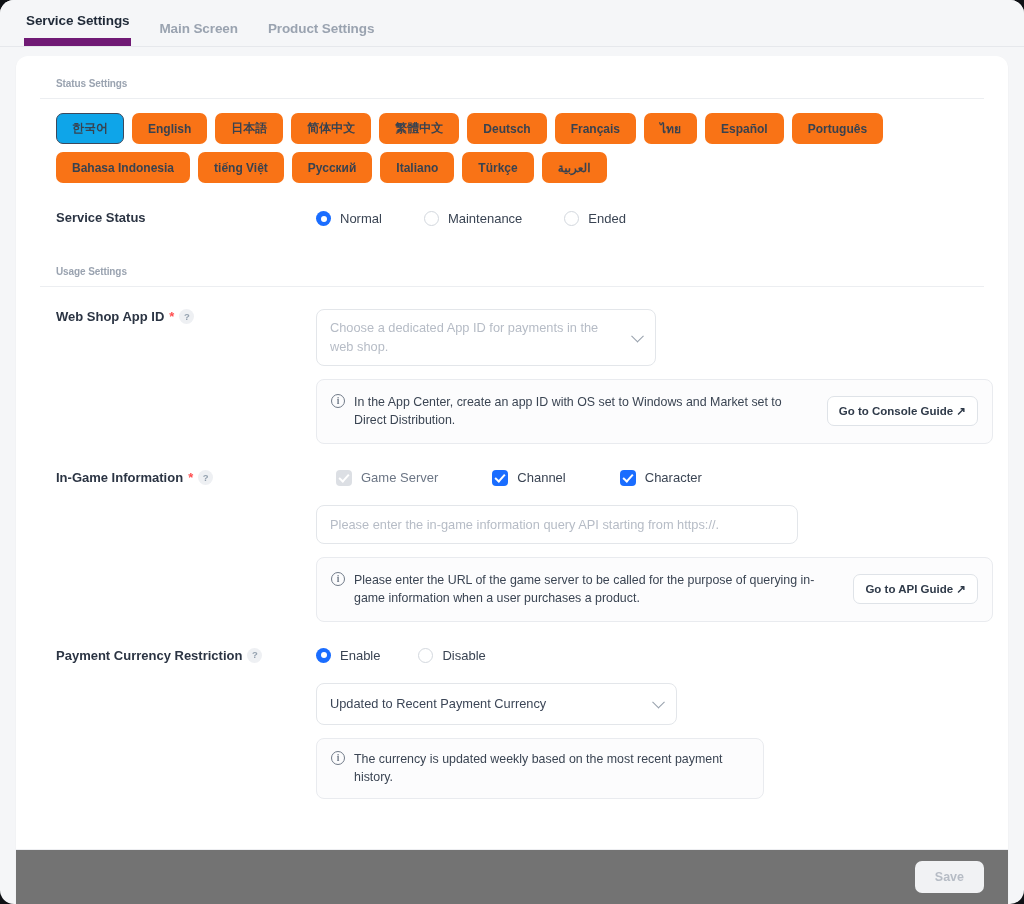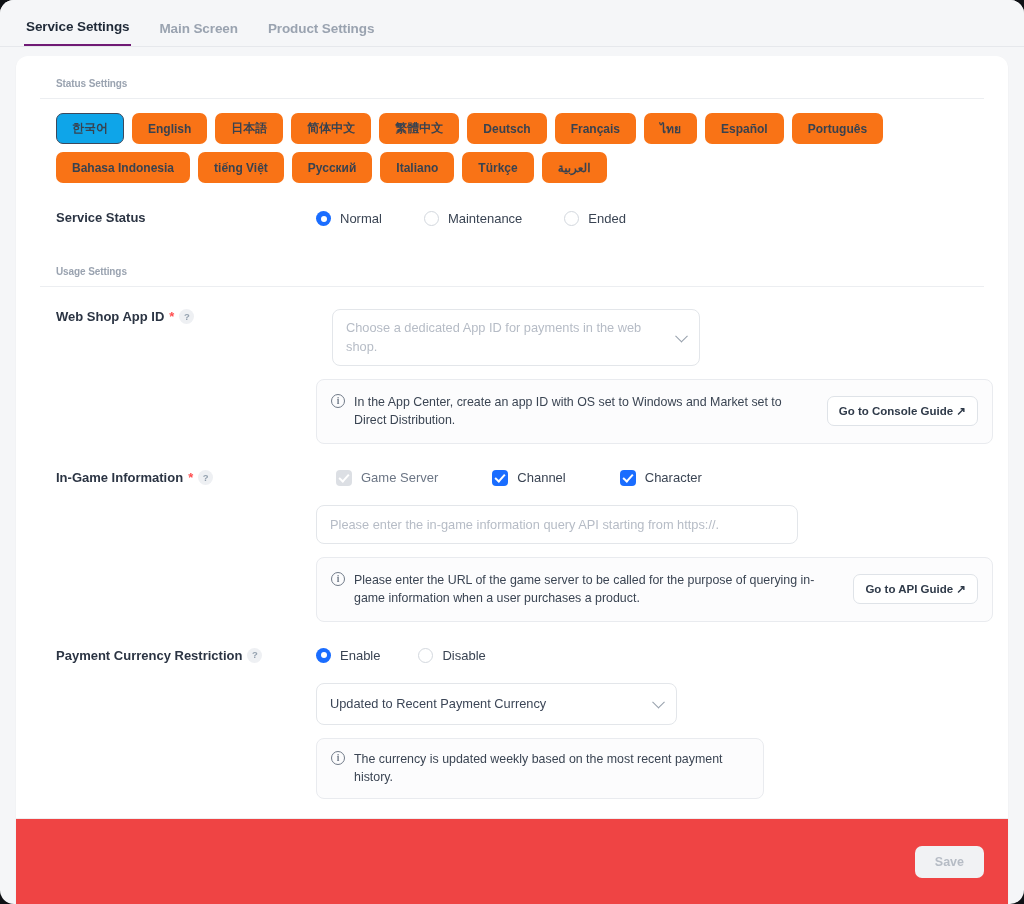--- a/index.html
+++ b/index.html
@@ -30,21 +30,21 @@
     font-size: 13.5px;
     font-weight: 700;
     color: #9aa3b0;
     padding: 0 2px 10px 2px;
     cursor: pointer;
     white-space: nowrap;
     letter-spacing: -0.1px;
   }
   .tab.active {
     color: #1f2937;
-    border-bottom: 2px solid #701a75;
+    border-bottom: 8px solid #701a75;
   }
   .tabbar-rule {
     height: 1px;
     background: #e6e8ec;
     margin: 0;
   }
 
   
   .card {
     position: absolute;
@@ -228,27 +228,27 @@
     color: #2f3a49;
     cursor: pointer;
     white-space: nowrap;
     margin-left: 12px;
   }
 
   
   .footer {
     position: absolute;
     left: 0; right: 0; bottom: 0;
-    height: 86px;
+    height: 55px;
     border-top: 1px solid #edeef1;
     display: flex;
     align-items: center;
     justify-content: flex-end;
     padding-right: 24px;
-    background: #ef4444;
+    background: #737373;
   }
   .save-btn {
     background: #f1f2f4;
     color: #b6bcc5;
     border: none;
     border-radius: 7px;
     padding: 9px 20px;
     font-size: 12.5px;
     font-weight: 700;
     cursor: default;
@@ -355,21 +355,21 @@
       <div class="section-title" style="padding-top:40px;">Usage Settings</div>
       <div class="rule"></div>
 
       <div class="row" style="margin-top:22px;">
         <div class="row-label">
           <span>Web Shop App ID</span>
           <span class="req">*</span>
           <span class="help">?</span>
         </div>
         <div class="row-control">
-          <div class="select" style="width:368px;margin-left:16px;">
+          <div class="select" style="width:340px;">
             <span>Choose a dedicated App ID for payments in the web shop.</span>
             <span class="chev"></span>
           </div>
           <div class="info" style="width:677px; margin-top:13px;">
             <span class="info-ico">i</span>
             <span class="info-text">In the App Center, create an app ID with OS set to Windows and Market set to Direct Distribution.</span>
             <button class="ghost-btn">Go to Console Guide ↗</button>
           </div>
         </div>
       </div>

